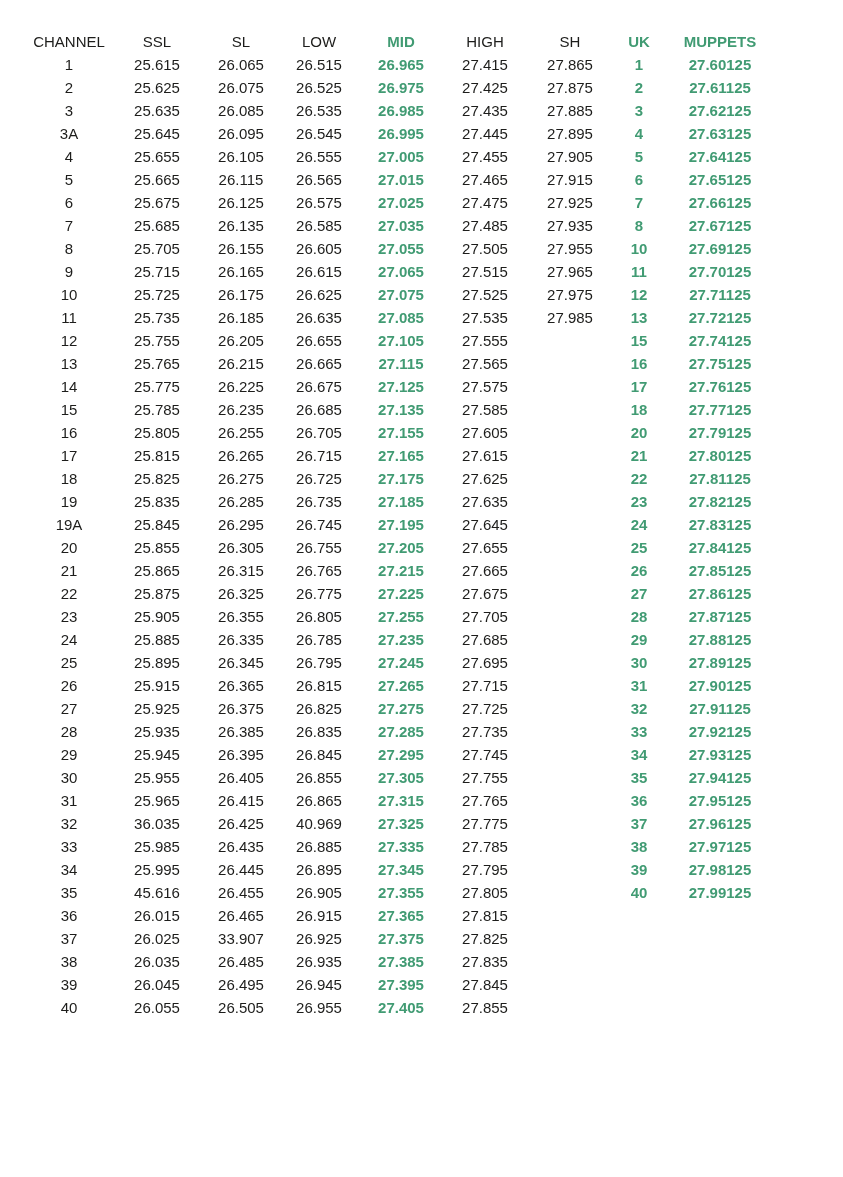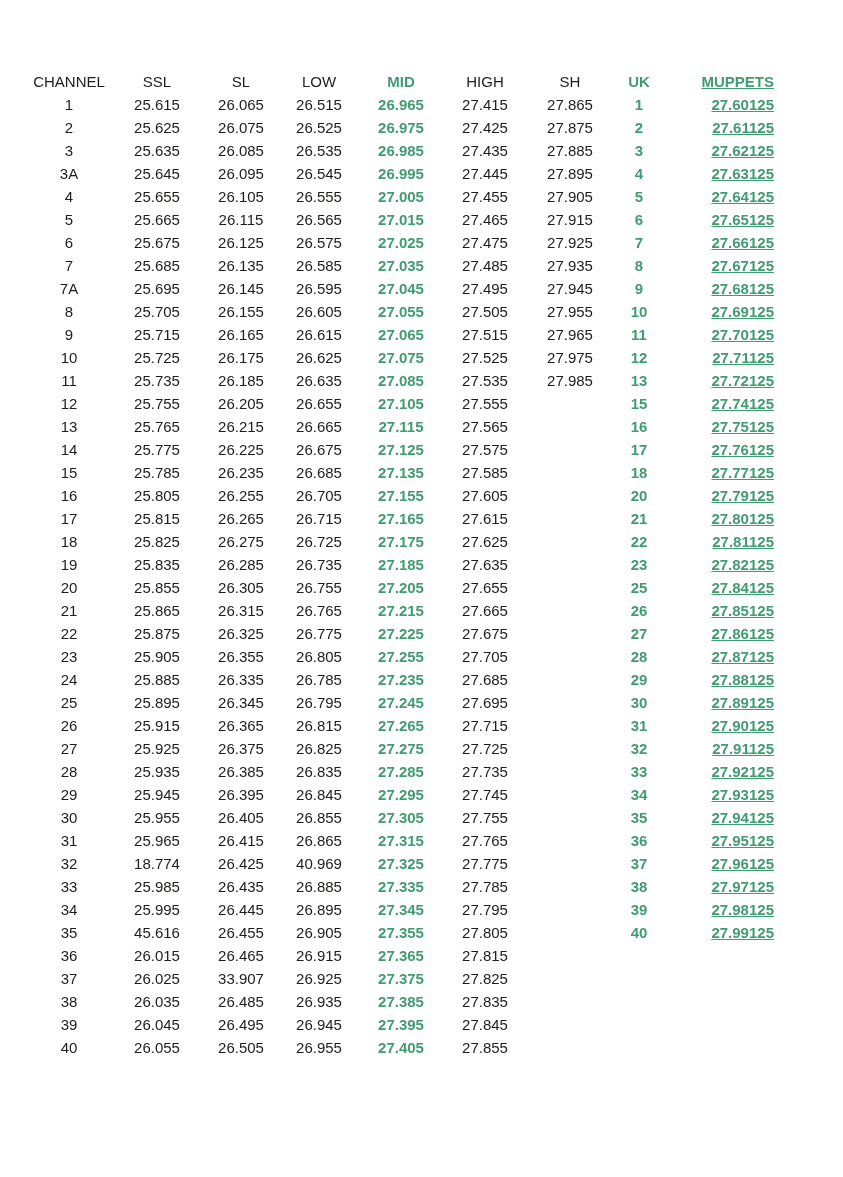--- a/index.html
+++ b/index.html
@@ -17,21 +17,21 @@
   .page {
     width: 843px;
     height: 1177px;
     background: #ffffff;
     box-sizing: border-box;
   }
   table.freq-table {
     border-collapse: collapse;
     table-layout: fixed;
     width: 752px;
-    margin: 70px 0 0 28px;
+    margin: 30px 0 0 28px;
   }
   col.col-channel { width: 82px; }
   col.col-ssl     { width: 94px; }
   col.col-sl      { width: 74px; }
   col.col-low     { width: 82px; }
   col.col-mid     { width: 82px; }
   col.col-high    { width: 86px; }
   col.col-sh      { width: 84px; }
   col.col-uk      { width: 54px; }
   col.col-muppets { width: 114px; }
@@ -39,23 +39,22 @@
     height: 23px;
     padding: 0;
     font-size: 15px;
     line-height: 23px;
     text-align: center;
     font-weight: normal;
     white-space: nowrap;
     overflow: hidden;
   }
   th.col-muppets, td.col-muppets {
-    text-align: right;
+    text-align: center;
     padding-right: 6px;
-    text-decoration: underline;
   }
   .green {
     color: #419b73;
     font-weight: bold;
   }
 </style>
 </head>
 <body>
 
 <div class="page">
@@ -167,31 +166,20 @@
           <td class="col-ssl">25.685</td>
           <td class="col-sl">26.135</td>
           <td class="col-low">26.585</td>
           <td class="col-mid green">27.035</td>
           <td class="col-high">27.485</td>
           <td class="col-sh">27.935</td>
           <td class="col-uk green">8</td>
           <td class="col-muppets green">27.67125</td>
         </tr>
         <tr>
-          <td class="col-channel">7A</td>
-          <td class="col-ssl">25.695</td>
-          <td class="col-sl">26.145</td>
-          <td class="col-low">26.595</td>
-          <td class="col-mid green">27.045</td>
-          <td class="col-high">27.495</td>
-          <td class="col-sh">27.945</td>
-          <td class="col-uk green">9</td>
-          <td class="col-muppets green">27.68125</td>
-        </tr>
-        <tr>
           <td class="col-channel">8</td>
           <td class="col-ssl">25.705</td>
           <td class="col-sl">26.155</td>
           <td class="col-low">26.605</td>
           <td class="col-mid green">27.055</td>
           <td class="col-high">27.505</td>
           <td class="col-sh">27.955</td>
           <td class="col-uk green">10</td>
           <td class="col-muppets green">27.69125</td>
         </tr>
@@ -310,20 +298,31 @@
           <td class="col-ssl">25.835</td>
           <td class="col-sl">26.285</td>
           <td class="col-low">26.735</td>
           <td class="col-mid green">27.185</td>
           <td class="col-high">27.635</td>
           <td class="col-sh"></td>
           <td class="col-uk green">23</td>
           <td class="col-muppets green">27.82125</td>
         </tr>
         <tr>
+          <td class="col-channel">19A</td>
+          <td class="col-ssl">25.845</td>
+          <td class="col-sl">26.295</td>
+          <td class="col-low">26.745</td>
+          <td class="col-mid green">27.195</td>
+          <td class="col-high">27.645</td>
+          <td class="col-sh"></td>
+          <td class="col-uk green">24</td>
+          <td class="col-muppets green">27.83125</td>
+        </tr>
+        <tr>
           <td class="col-channel">20</td>
           <td class="col-ssl">25.855</td>
           <td class="col-sl">26.305</td>
           <td class="col-low">26.755</td>
           <td class="col-mid green">27.205</td>
           <td class="col-high">27.655</td>
           <td class="col-sh"></td>
           <td class="col-uk green">25</td>
           <td class="col-muppets green">27.84125</td>
         </tr>
@@ -443,21 +442,21 @@
           <td class="col-sl">26.415</td>
           <td class="col-low">26.865</td>
           <td class="col-mid green">27.315</td>
           <td class="col-high">27.765</td>
           <td class="col-sh"></td>
           <td class="col-uk green">36</td>
           <td class="col-muppets green">27.95125</td>
         </tr>
         <tr>
           <td class="col-channel">32</td>
-          <td class="col-ssl">18.774</td>
+          <td class="col-ssl">36.035</td>
           <td class="col-sl">26.425</td>
           <td class="col-low">40.969</td>
           <td class="col-mid green">27.325</td>
           <td class="col-high">27.775</td>
           <td class="col-sh"></td>
           <td class="col-uk green">37</td>
           <td class="col-muppets green">27.96125</td>
         </tr>
         <tr>
           <td class="col-channel">33</td>

